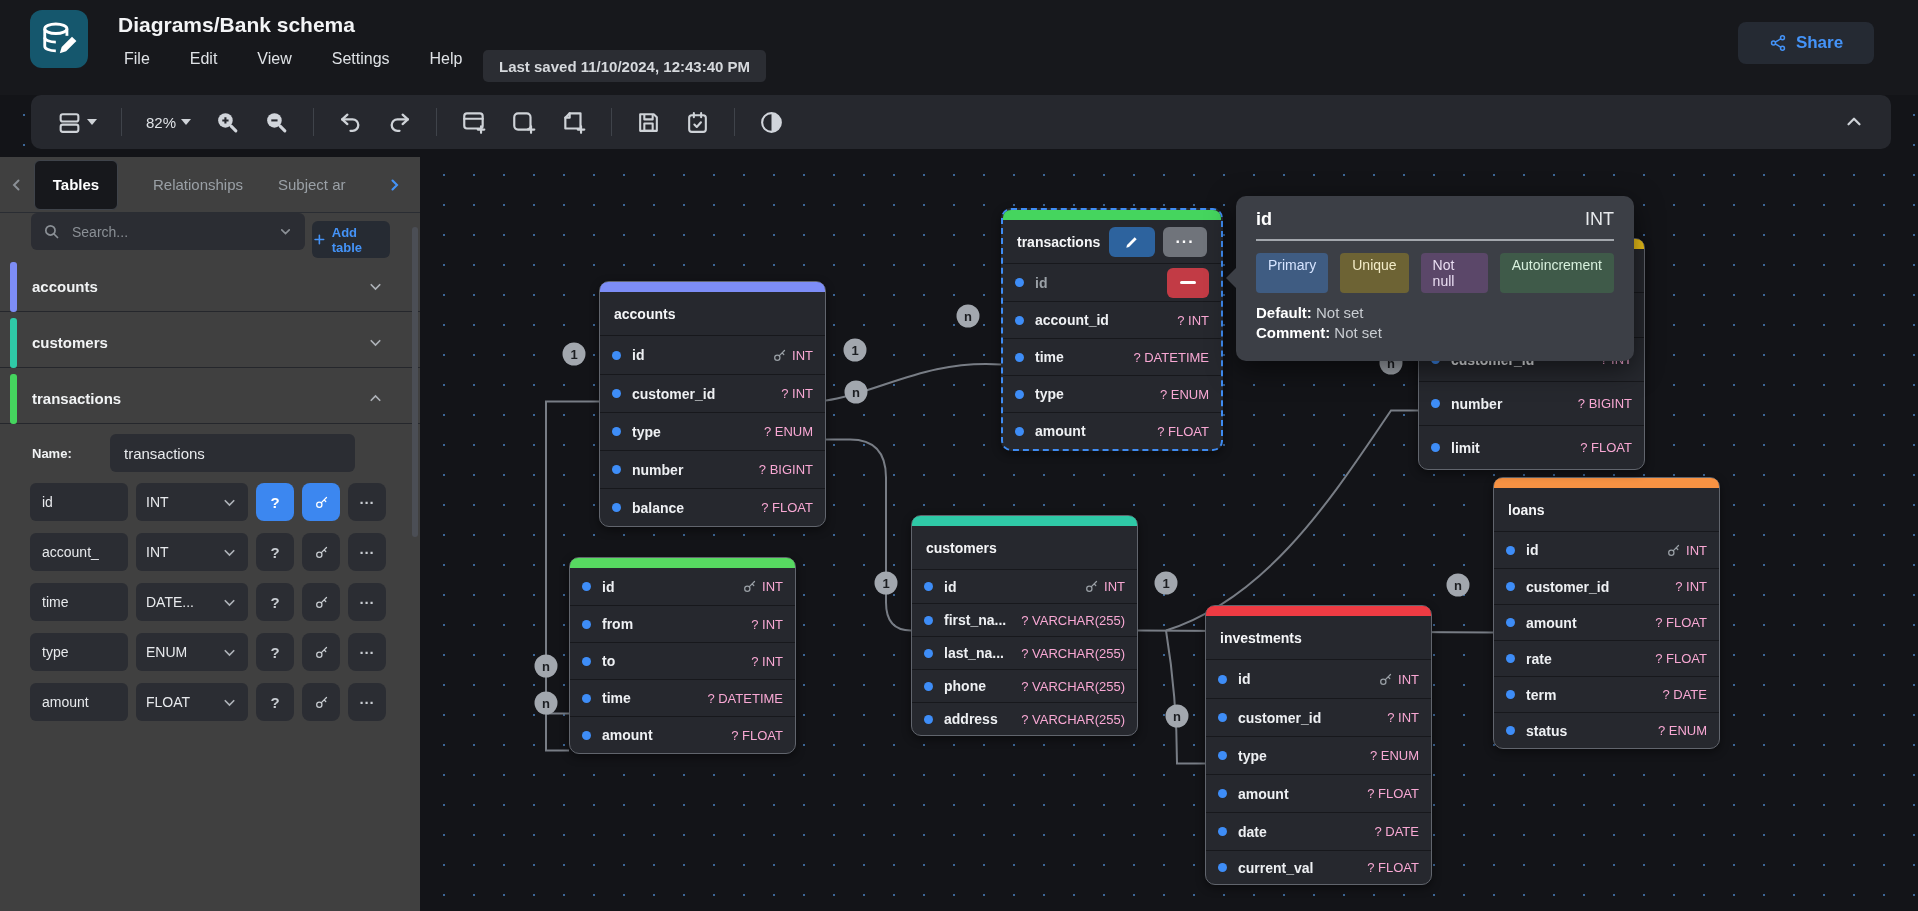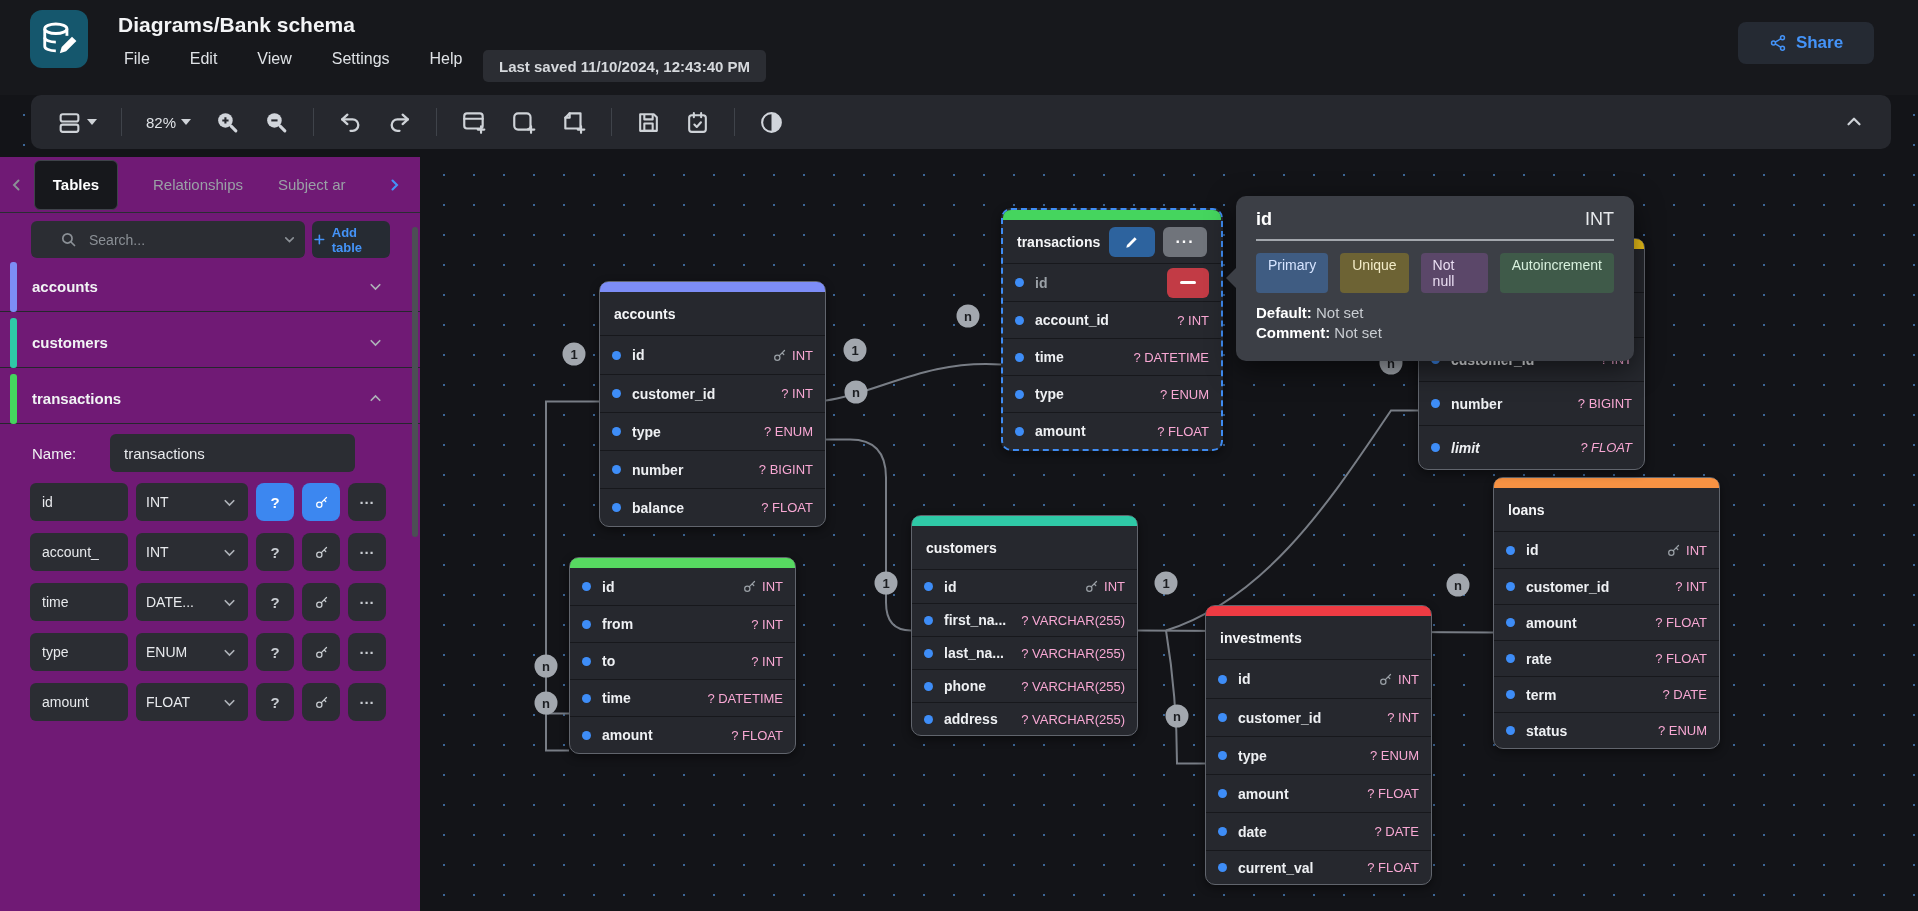--- a/index.html
+++ b/index.html
@@ -20,45 +20,45 @@
 
   
   .toolbar{position:absolute;left:31px;top:95px;width:1860px;height:54px;background:#26282e;border-radius:10px;z-index:5;
     display:flex;align-items:center;gap:24px;padding:0 26px}
   .tb-item{display:flex;align-items:center;gap:5px;color:#cfd3d8}
   .vr{width:1px;height:28px;background:#3f434a}
   .tb-zoom{font-size:15px;color:#dfe2e6}
   .tb-caret-up{margin-left:auto}
 
   
-  .sidebar{position:absolute;left:0;top:157px;width:420px;height:754px;background:#701a75;z-index:5}
+  .sidebar{position:absolute;left:0;top:157px;width:420px;height:754px;background:#404040;z-index:5}
   .tabstrip{position:absolute;left:0;top:0;width:420px;height:56px;border-bottom:1px solid #2a2d33;
     display:flex;align-items:center}
   .tab-back{width:34px;display:flex;justify-content:center}
   .tab{font-size:15px;color:#9aa0a6;white-space:nowrap;overflow:hidden}
   .tab.active{color:#fff;font-weight:700;border:1px solid #3f434a;background:#17181c;border-radius:6px;
     height:50px;display:flex;align-items:center;justify-content:center;width:84px}
   .tab.t1{width:160px;text-align:center;flex:none;display:flex;justify-content:center}
   .tab.t2{width:96px;flex:none}
   .tab-fwd{width:40px;display:flex;justify-content:center}
-  .search-box{position:absolute;left:31px;top:64px;width:274px;height:37px;background:#2b2d33;border-radius:6px;
-    display:flex;align-items:center;padding:0 29px;gap:12px}
+  .search-box{position:absolute;left:31px;top:56px;width:274px;height:37px;background:#2b2d33;border-radius:6px;
+    display:flex;align-items:center;padding:0 12px;gap:12px}
   .search-box input{flex:1;background:transparent;border:none;outline:none;color:#c9cdd2;font-size:14px;
     font-family:"Liberation Sans",sans-serif}
   .search-box input::placeholder{color:#8b9096}
   .addtable-btn{position:absolute;left:312px;top:64px;width:78px;height:37px;background:#262b33;border-radius:6px;
     display:flex;align-items:center;justify-content:center;gap:5px;color:#4493f8;font-size:13px;font-weight:700}
   .tlist{position:absolute;left:0;top:105px;width:420px}
   .titem{position:relative;height:50px;border-bottom:1px solid #25272c;display:flex;align-items:center;margin-bottom:6px}
   .titem .strip-s{position:absolute;left:10px;top:0;width:7px;height:50px;border-radius:3px}
   .titem .tname-s{margin-left:32px;font-size:15px;font-weight:700;color:#f1f3f4}
   .titem .chev{position:absolute;right:36px}
   .editor{position:absolute;left:0;top:277px;width:420px}
   .name-row{position:absolute;left:32px;top:0;display:flex;align-items:center}
-  .name-label{font-size:15px;font-weight:400;color:#f1f3f4;width:78px}
+  .name-label{font-size:13px;font-weight:700;color:#f1f3f4;width:78px}
   .name-input{width:245px;height:38px;background:#2b2d33;border:none;border-radius:6px;color:#e8eaed;
     font-size:15px;padding:0 14px;outline:none;font-family:"Liberation Sans",sans-serif}
   .frow{position:absolute;left:30px;height:38px;display:flex;gap:8px}
   .fin{width:98px;height:38px;background:#2b2d33;border:none;border-radius:6px;color:#e8eaed;font-size:14px;
     padding:0 12px;outline:none;font-family:"Liberation Sans",sans-serif}
   .fsel{width:112px;height:38px;background:#2b2d33;border-radius:6px;color:#e8eaed;font-size:14px;
     display:flex;align-items:center;justify-content:space-between;padding:0 10px}
   .fbtn{width:38px;height:38px;border-radius:8px;background:#2b2d33;color:#c9cdd2;display:flex;
     align-items:center;justify-content:center;font-size:15px;font-weight:700}
   .fbtn.active{background:#3c87f0;color:#fff}
@@ -383,21 +383,21 @@
             <span>? INT</span>
           </div>
         </div>
         <div class="trow" style="height: 44px;">
           <div class="dot"></div>
           <span class="fname">number</span>
           <div class="ftype">
             <span>? BIGINT</span>
           </div>
         </div>
-        <div class="trow" style="height: 44px; font-style: italic;">
+        <div class="trow" style="height: 44px;">
           <div class="dot"></div>
           <span class="fname">limit</span>
           <div class="ftype">
             <span>? FLOAT</span>
           </div>
         </div>
       </div>
       <div class="ctable selected" style="left: 1001px; top: 113px; width: 222px;">
         <div class="cstrip" style="background: rgb(69, 213, 94);"></div>
         <div class="cttl">

